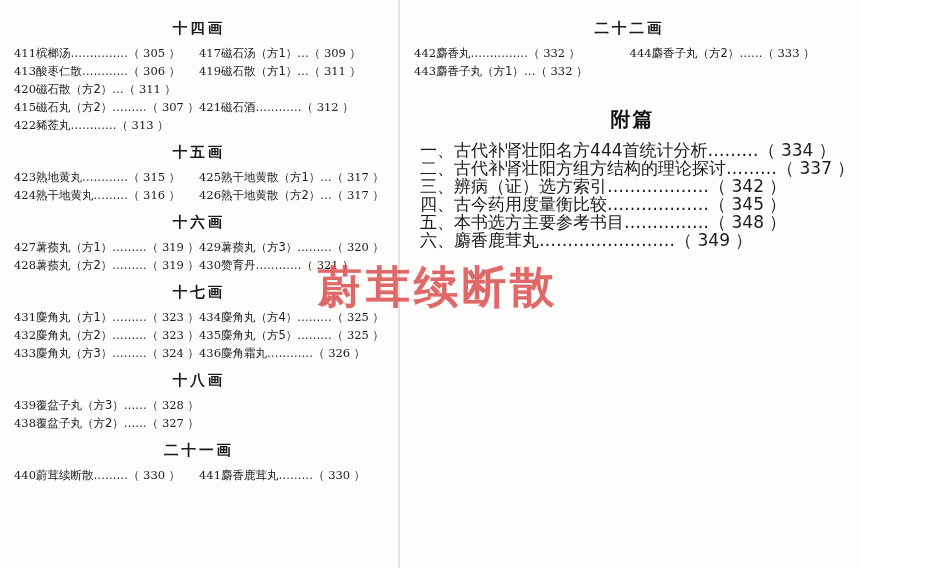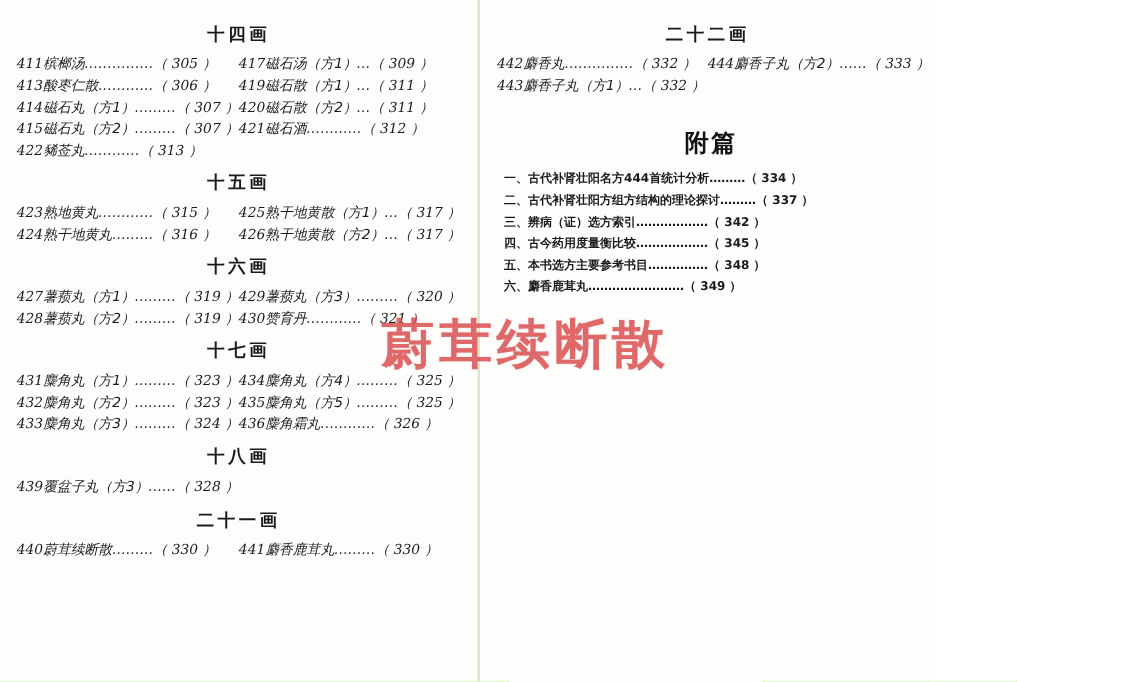--- a/index.html
+++ b/index.html
@@ -12,21 +12,21 @@
     background: #ffffff;
     font-family: "DejaVu Sans", "Liberation Sans", sans-serif;
     overflow: hidden;
     position: relative;
   }
   .page {
     position: relative;
     width: 776px;
     height: 568px;
     display: flex;
-    background: #bef264;
+    background: #fde047;
   }
   .col {
     position: relative;
     height: 568px;
     box-sizing: border-box;
     background: #fdfdfb;
   }
   .col-left {
     width: 458px;
     padding: 10px 14px 0 14px;
@@ -59,21 +59,20 @@
     width: 100%;
     margin-bottom: 1px;
   }
   .ecell {
     width: 50%;
     font-size: 11.5px;
     color: #1b1b1b;
     white-space: nowrap;
     line-height: 17px;
     letter-spacing: 0px;
-    font-style: italic;
   }
   .ecell .num {
     font-family: "DejaVu Serif", "Liberation Serif", serif;
     font-size: 11.5px;
   }
   .ecell .dots {
     letter-spacing: 0px;
     color: #2a2a2a;
   }
   .ecell .pg {
@@ -81,26 +80,25 @@
   }
   .appendix-title {
     font-size: 20px;
     font-weight: bold;
     letter-spacing: 2px;
     color: #141414;
     margin: 26px 0 8px 6px;
     text-align: center;
   }
   .appendix-list .arow {
-    font-size: 10px;
+    font-size: 17px;
     line-height: 18px;
     color: #1b1b1b;
     white-space: nowrap;
     margin-left: 6px;
-    font-weight: bold;
   }
   .watermark {
     position: absolute;
     left: 318px;
     top: 258px;
     font-size: 44px;
     font-weight: bold;
     color: #d9484a;
     opacity: 0.82;
     letter-spacing: 4px;
@@ -121,21 +119,20 @@
     <div class="entries">
       <div class="erow">
         <div class="ecell"><span class="num">411</span><span>槟榔汤</span><span class="dots">……………</span><span class="pg">（ 305 ）</span></div>
         <div class="ecell"><span class="num">417</span><span>磁石汤（方1）</span><span class="dots">…</span><span class="pg">（ 309 ）</span></div>
       </div>
       <div class="erow">
         <div class="ecell"><span class="num">413</span><span>酸枣仁散</span><span class="dots">…………</span><span class="pg">（ 306 ）</span></div>
         <div class="ecell"><span class="num">419</span><span>磁石散（方1）</span><span class="dots">…</span><span class="pg">（ 311 ）</span></div>
       </div>
       <div class="erow">
-        <div class="ecell"><span class="num">414</span><span>磁石丸（方1）</span><span class="dots">………</span><span class="pg">（ 307 ）</span></div>
         <div class="ecell"><span class="num">420</span><span>磁石散（方2）</span><span class="dots">…</span><span class="pg">（ 311 ）</span></div>
       </div>
       <div class="erow">
         <div class="ecell"><span class="num">415</span><span>磁石丸（方2）</span><span class="dots">………</span><span class="pg">（ 307 ）</span></div>
         <div class="ecell"><span class="num">421</span><span>磁石酒</span><span class="dots">…………</span><span class="pg">（ 312 ）</span></div>
       </div>
       <div class="erow">
         <div class="ecell"><span class="num">422</span><span>豨莶丸</span><span class="dots">…………</span><span class="pg">（ 313 ）</span></div>
       </div>
     </div>
@@ -179,20 +176,21 @@
         <div class="ecell"><span class="num">436</span><span>麋角霜丸</span><span class="dots">…………</span><span class="pg">（ 326 ）</span></div>
       </div>
     </div>
 
     <div class="section-head">十八画</div>
     <div class="entries">
       <div class="erow">
         <div class="ecell"><span class="num">439</span><span>覆盆子丸（方3）</span><span class="dots">……</span><span class="pg">（ 328 ）</span></div>
       </div>
       <div class="erow">
+        <div class="ecell"><span class="num">438</span><span>覆盆子丸（方2）</span><span class="dots">……</span><span class="pg">（ 327 ）</span></div>
         <div class="ecell"><span class="num"></span><span></span><span class="dots"></span><span class="pg"></span></div>
       </div>
     </div>
 
     <div class="section-head">二十一画</div>
     <div class="entries">
       <div class="erow">
         <div class="ecell"><span class="num">440</span><span>蔚茸续断散</span><span class="dots">………</span><span class="pg">（ 330 ）</span></div>
         <div class="ecell"><span class="num">441</span><span>麝香鹿茸丸</span><span class="dots">………</span><span class="pg">（ 330 ）</span></div>
       </div>

